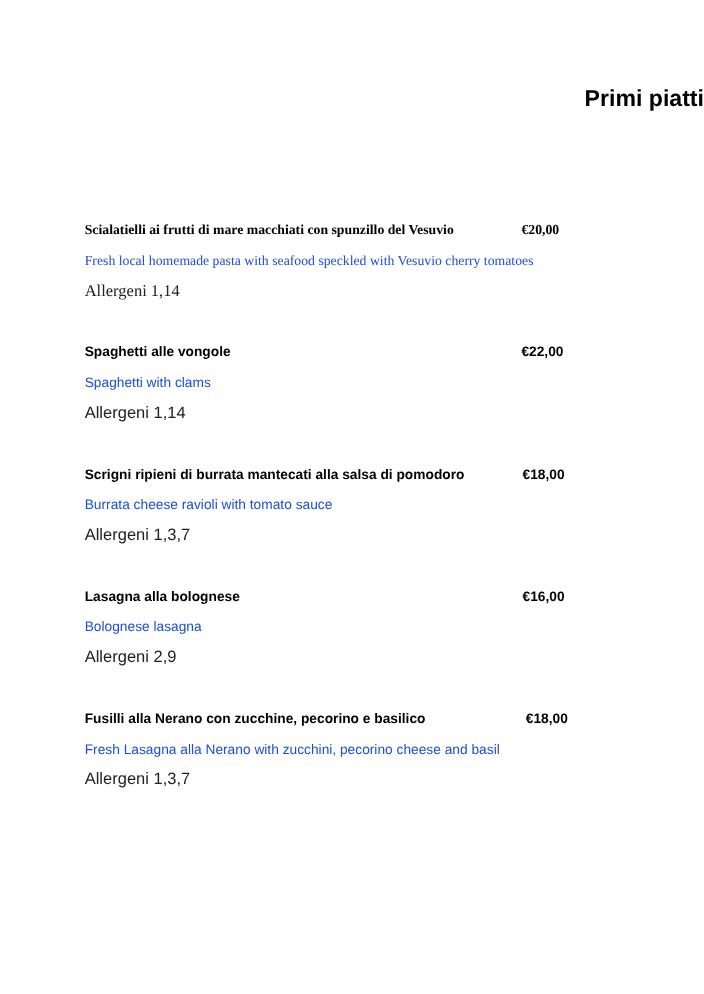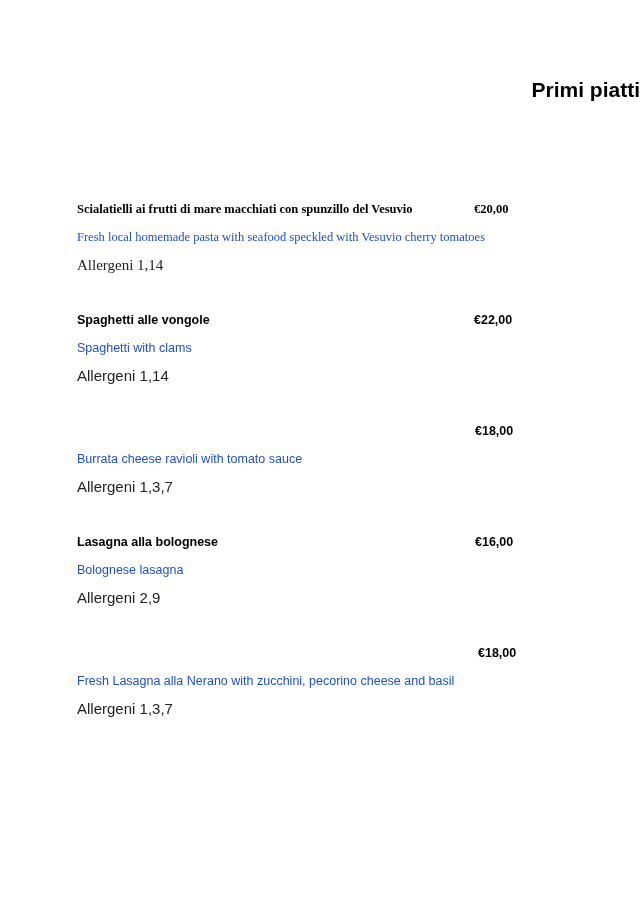--- a/index.html
+++ b/index.html
@@ -81,29 +81,31 @@
 </div>
 
 <div class="menu-item" style="top:312px;">
   <div class="item-name">Spaghetti alle vongole</div>
   <div class="item-price" style="left:397px;">€22,00</div>
   <div class="item-desc">Spaghetti with clams</div>
   <div class="item-allergens">Allergeni 1,14</div>
 </div>
 
 <div class="menu-item" style="top:423px;">
+  <div class="item-name">Scrigni ripieni di burrata mantecati alla salsa di pomodoro</div>
   <div class="item-price" style="left:398px;">€18,00</div>
   <div class="item-desc">Burrata cheese ravioli with tomato sauce</div>
   <div class="item-allergens">Allergeni 1,3,7</div>
 </div>
 
 <div class="menu-item" style="top:534px;">
   <div class="item-name">Lasagna alla bolognese</div>
   <div class="item-price" style="left:398px;">€16,00</div>
   <div class="item-desc">Bolognese lasagna</div>
   <div class="item-allergens">Allergeni 2,9</div>
 </div>
 
 <div class="menu-item" style="top:645px;">
+  <div class="item-name">Fusilli alla Nerano con zucchine, pecorino e basilico</div>
   <div class="item-price" style="left:401px;">€18,00</div>
   <div class="item-desc">Fresh Lasagna alla Nerano with zucchini, pecorino cheese and basil</div>
   <div class="item-allergens">Allergeni 1,3,7</div>
 </div>
 
 </body></html>

